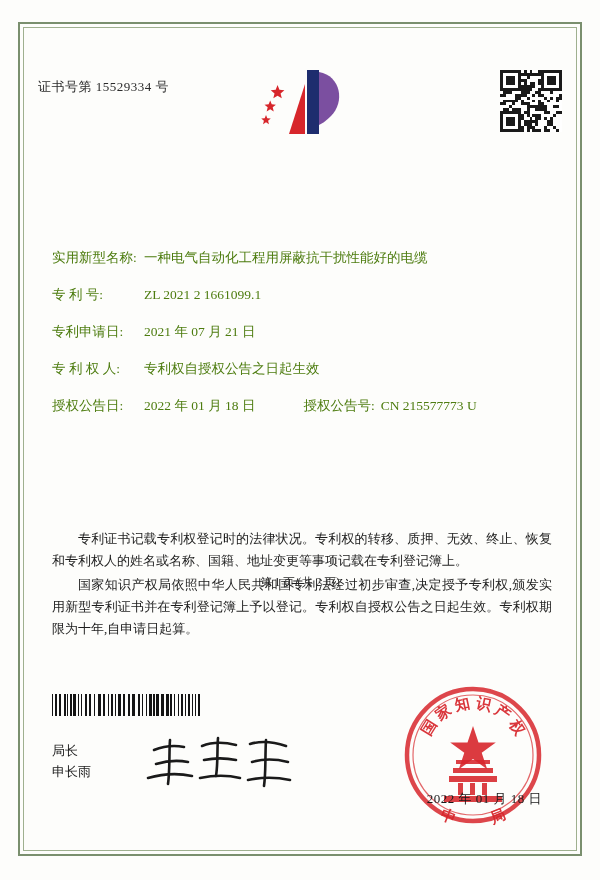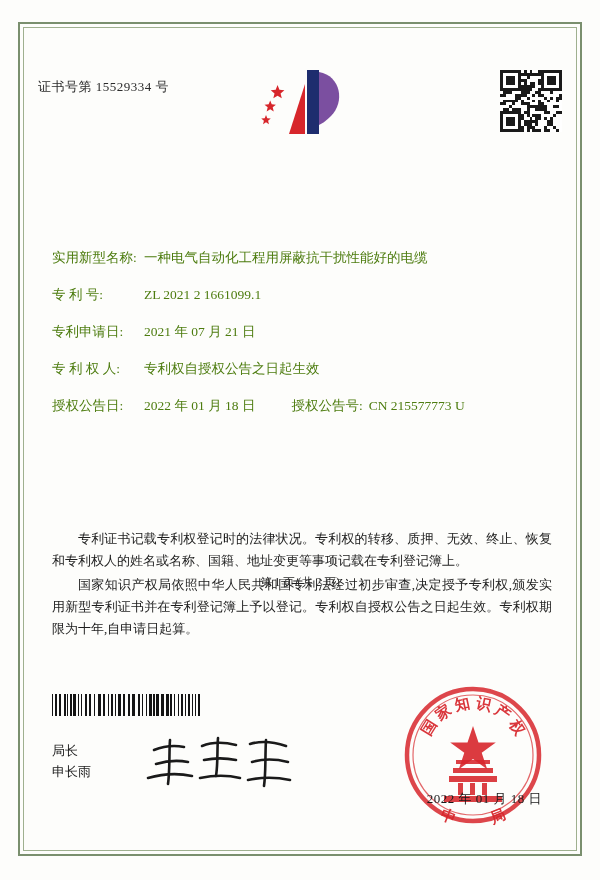--- a/index.html
+++ b/index.html
@@ -114,21 +114,21 @@
   }
   .field-label {
     display: inline-block;
     min-width: 92px;
   }
   .field-value {
     display: inline-block;
   }
   .field-row.split .right-label {
     display: inline-block;
-    margin-left: 36px;
+    margin-left: 48px;
   }
 
   .paragraphs {
     position: absolute;
     left: 52px;
     right: 48px;
     top: 528px;
     font-size: 13px;
     color: #1d1d1d;
     line-height: 22px;

